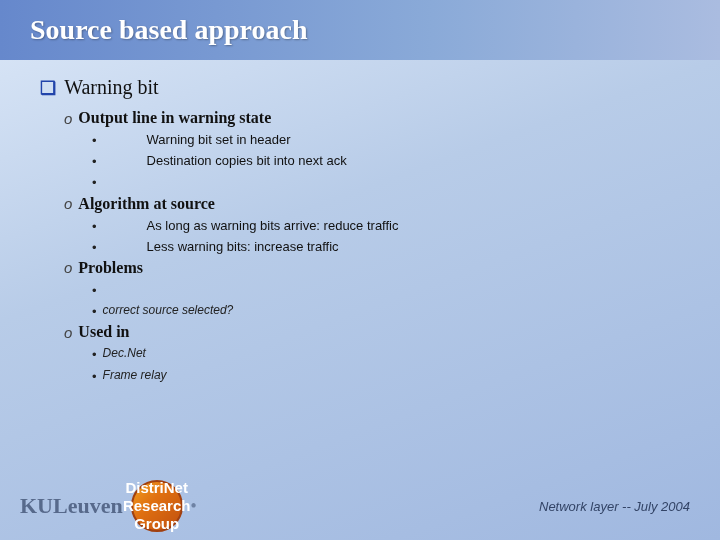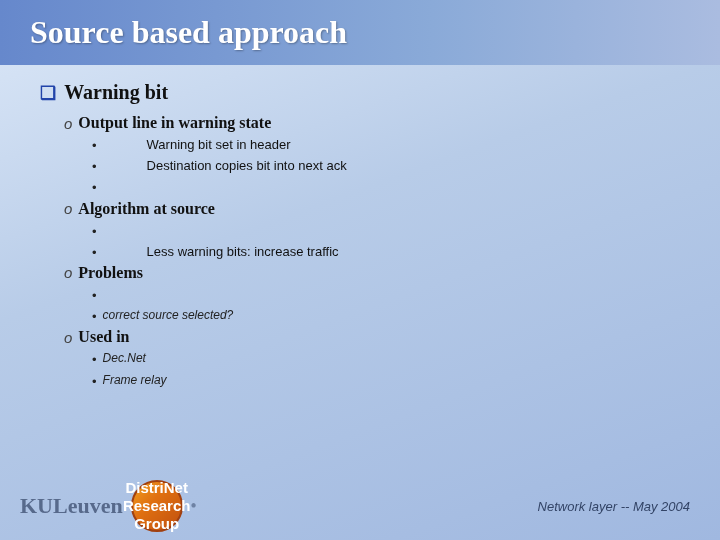--- a/index.html
+++ b/index.html
@@ -23,21 +23,21 @@
     }
 
     .title-bar {
       background: linear-gradient(90deg, #6688cc 0%, #8aaad8 60%, #aabce0 100%);
       padding: 14px 30px 14px 30px;
       margin-bottom: 10px;
     }
 
     .title-bar h1 {
       color: white;
-      font-size: 32px;
+      font-size: 28px;
       font-weight: bold;
       text-shadow: 1px 1px 2px rgba(0,0,0,0.3);
       font-family: Georgia, serif;
     }
 
     .content {
       padding: 6px 30px 10px 40px;
       flex: 1;
     }
 
@@ -50,21 +50,21 @@
     .main-bullet-icon {
       color: #2244aa;
       font-size: 18px;
       margin-right: 8px;
       margin-top: 1px;
       font-weight: bold;
     }
 
     .main-bullet-text {
       font-size: 20px;
-      font-weight: bold;
+      font-weight: normal;
       color: #111;
       font-family: Georgia, serif;
     }
 
     .sub-section {
       margin-left: 24px;
       margin-bottom: 10px;
     }
 
     .sub-heading {
@@ -205,20 +205,21 @@
         </div>
       </div>
 
       <div class="sub-heading">
         <span class="sub-o">o</span>
         <span class="sub-heading-text">Algorithm at source</span>
       </div>
       <div class="bullet-list">
         <div class="bullet-item">
           <span class="bullet-dot">•</span>
+          <span class="bullet-text">As long as warning bits arrive: reduce traffic</span>
         </div>
         <div class="bullet-item">
           <span class="bullet-dot">•</span>
           <span class="bullet-text">Less warning bits: increase traffic</span>
         </div>
       </div>
 
       <div class="sub-heading">
         <span class="sub-o">o</span>
         <span class="sub-heading-text">Problems</span>
@@ -252,15 +253,15 @@
   </div>
 
   <div class="footer">
     <div class="logo-area">
       <span class="logo-text-ku">KULeuven</span>
       <div class="logo-circle">
         <span>DistriNet<br>Research<br>Group</span>
       </div>
       <span class="logo-text-ku" style="opacity:0.5; font-size:16px;">•</span>
     </div>
-    <span class="footer-text">Network layer -- May 2004</span>
+    <span class="footer-text">Network layer -- July 2004</span>
   </div>
 </div>
 
 </body></html>

